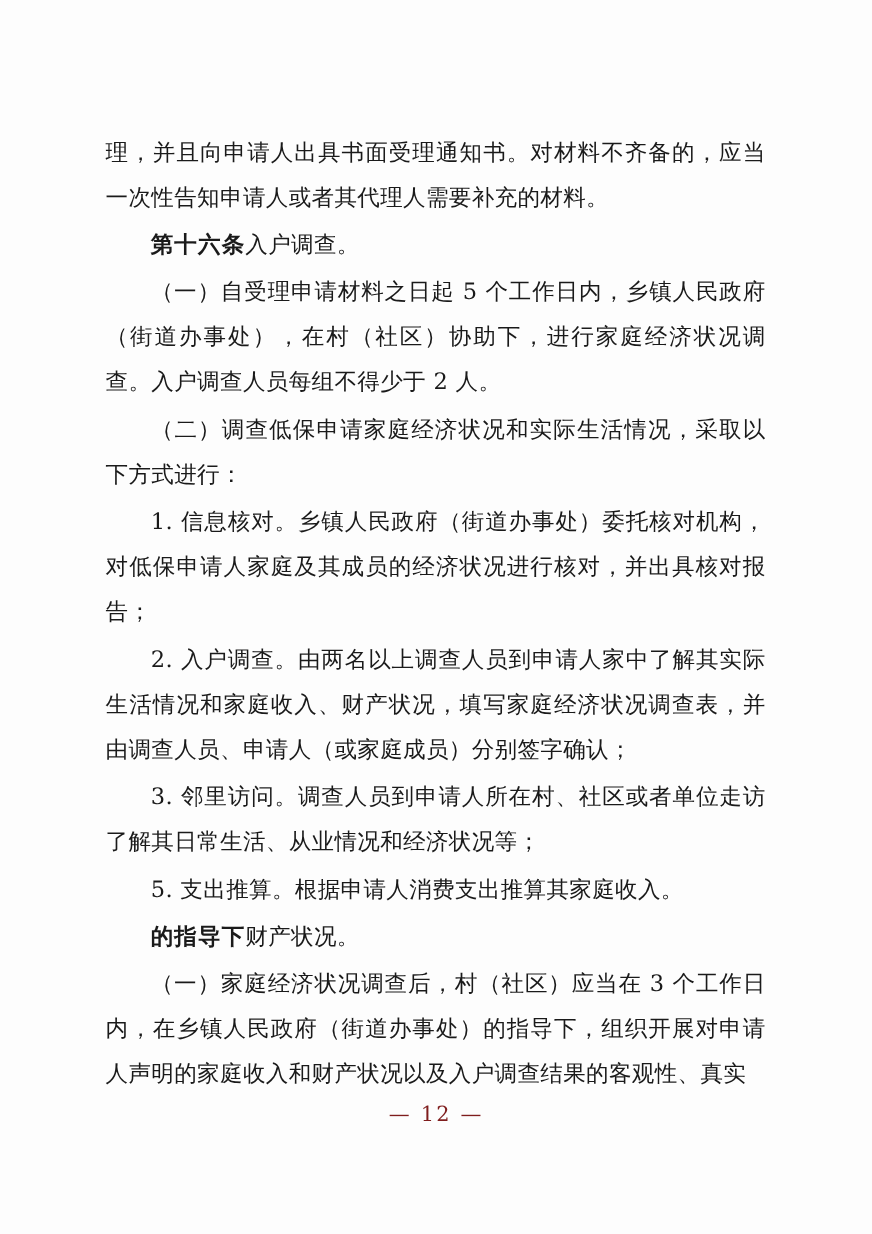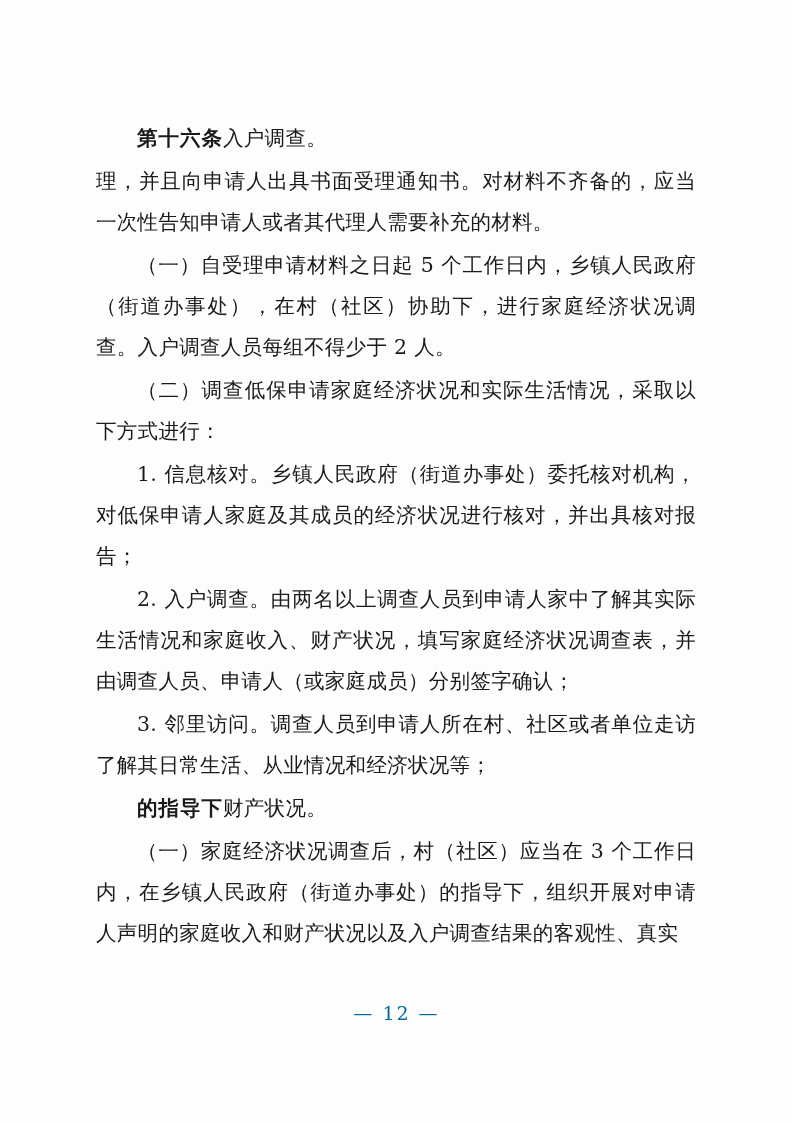--- a/index.html
+++ b/index.html
@@ -49,45 +49,46 @@
   }
   .footer {
     position: absolute;
     left: 0;
     top: 1002px;
     width: 793px;
     text-align: center;
     font-size: 19px;
     font-family: "DejaVu Serif", "Liberation Serif", serif;
     letter-spacing: 2px;
-    color: #0369a1;
+    color: #7f1d1d;
   }
 </style>
 </head>
 <body>
 
 <div class="page">
 
   <div class="content">
 
+    <p class="para noindent">理，并且向申请人出具书面受理通知书。对材料不齐备的，应当一次性告知申请人或者其代理人需要补充的材料。</p>
+
     <p class="para indent"><span class="bold-head">第十六条</span><span>入户调查。</span></p>
-
-    <p class="para noindent">理，并且向申请人出具书面受理通知书。对材料不齐备的，应当一次性告知申请人或者其代理人需要补充的材料。</p>
 
     <p class="para indent">（一）自受理申请材料之日起 5 个工作日内，乡镇人民政府（街道办事处），在村（社区）协助下，进行家庭经济状况调查。入户调查人员每组不得少于 2 人。</p>
 
     <p class="para indent">（二）调查低保申请家庭经济状况和实际生活情况，采取以下方式进行：</p>
 
     <p class="para indent">1. 信息核对。乡镇人民政府（街道办事处）委托核对机构，对低保申请人家庭及其成员的经济状况进行核对，并出具核对报告；</p>
 
     <p class="para indent">2. 入户调查。由两名以上调查人员到申请人家中了解其实际生活情况和家庭收入、财产状况，填写家庭经济状况调查表，并由调查人员、申请人（或家庭成员）分别签字确认；</p>
 
     <p class="para indent">3. 邻里访问。调查人员到申请人所在村、社区或者单位走访了解其日常生活、从业情况和经济状况等；</p>
 
 
+    <p class="para indent">5. 支出推算。根据申请人消费支出推算其家庭收入。</p>
 
     <p class="para indent"><span class="bold-head">的指导下</span><span>财产状况。</span></p>
 
     <p class="para indent">（一）家庭经济状况调查后，村（社区）应当在 3 个工作日内，在乡镇人民政府（街道办事处）的指导下，组织开展对申请人声明的家庭收入和财产状况以及入户调查结果的客观性、真实</p>
 
   </div>
 
   <div class="footer">— 12 —</div>
 
 </div>

